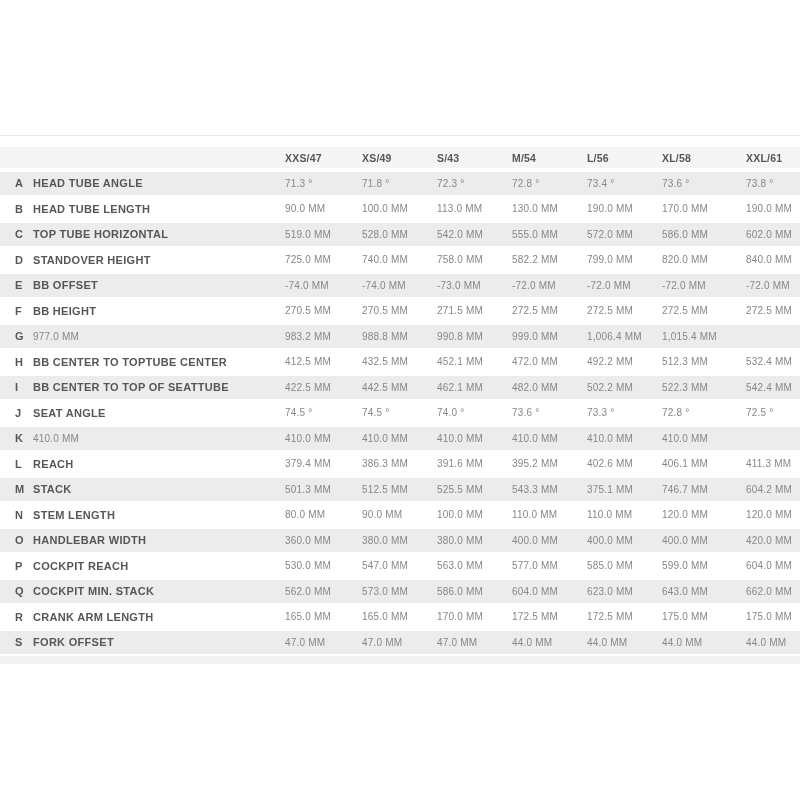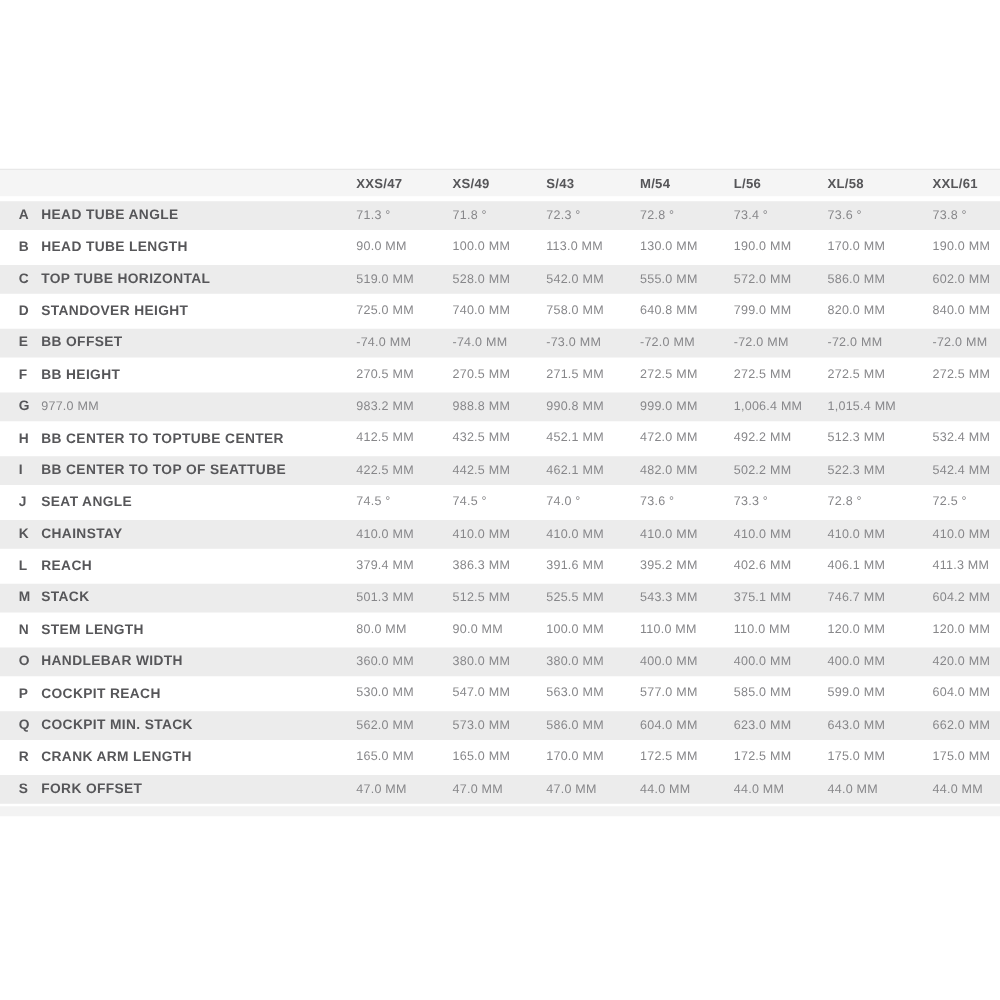--- a/index.html
+++ b/index.html
@@ -22,20 +22,21 @@
     align-items:center;
     height:23.5px;
     margin-bottom:2px;
     background:#ffffff;
   }
   .trow.stripe{background:#ececec;}
   .trow.thead{
     height:21px;
     margin-bottom:3.5px;
     background:#f5f5f5;
+    margin-top:11px;
   }
   .cell{
     font-size:10px;
     color:#87878a;
     white-space:nowrap;
     overflow:visible;
     letter-spacing:.2px;
   }
   .cell.letter{
     padding-left:15px;
@@ -108,21 +109,21 @@
         <div class="cell value">572.0 MM</div>
         <div class="cell value">586.0 MM</div>
         <div class="cell value">602.0 MM</div>
       </div>
       <div class="trow">
         <div class="cell letter">D</div>
         <div class="cell label">STANDOVER HEIGHT</div>
         <div class="cell value">725.0 MM</div>
         <div class="cell value">740.0 MM</div>
         <div class="cell value">758.0 MM</div>
-        <div class="cell value">640.8 MM</div>
+        <div class="cell value">582.2 MM</div>
         <div class="cell value">799.0 MM</div>
         <div class="cell value">820.0 MM</div>
         <div class="cell value">840.0 MM</div>
       </div>
       <div class="trow stripe">
         <div class="cell letter">E</div>
         <div class="cell label">BB OFFSET</div>
         <div class="cell value">-74.0 MM</div>
         <div class="cell value">-74.0 MM</div>
         <div class="cell value">-73.0 MM</div>
@@ -180,21 +181,20 @@
         <div class="cell value">74.5 °</div>
         <div class="cell value">74.5 °</div>
         <div class="cell value">74.0 °</div>
         <div class="cell value">73.6 °</div>
         <div class="cell value">73.3 °</div>
         <div class="cell value">72.8 °</div>
         <div class="cell value">72.5 °</div>
       </div>
       <div class="trow stripe">
         <div class="cell letter">K</div>
-        <div class="cell label">CHAINSTAY</div>
         <div class="cell value">410.0 MM</div>
         <div class="cell value">410.0 MM</div>
         <div class="cell value">410.0 MM</div>
         <div class="cell value">410.0 MM</div>
         <div class="cell value">410.0 MM</div>
         <div class="cell value">410.0 MM</div>
         <div class="cell value">410.0 MM</div>
       </div>
       <div class="trow">
         <div class="cell letter">L</div>

